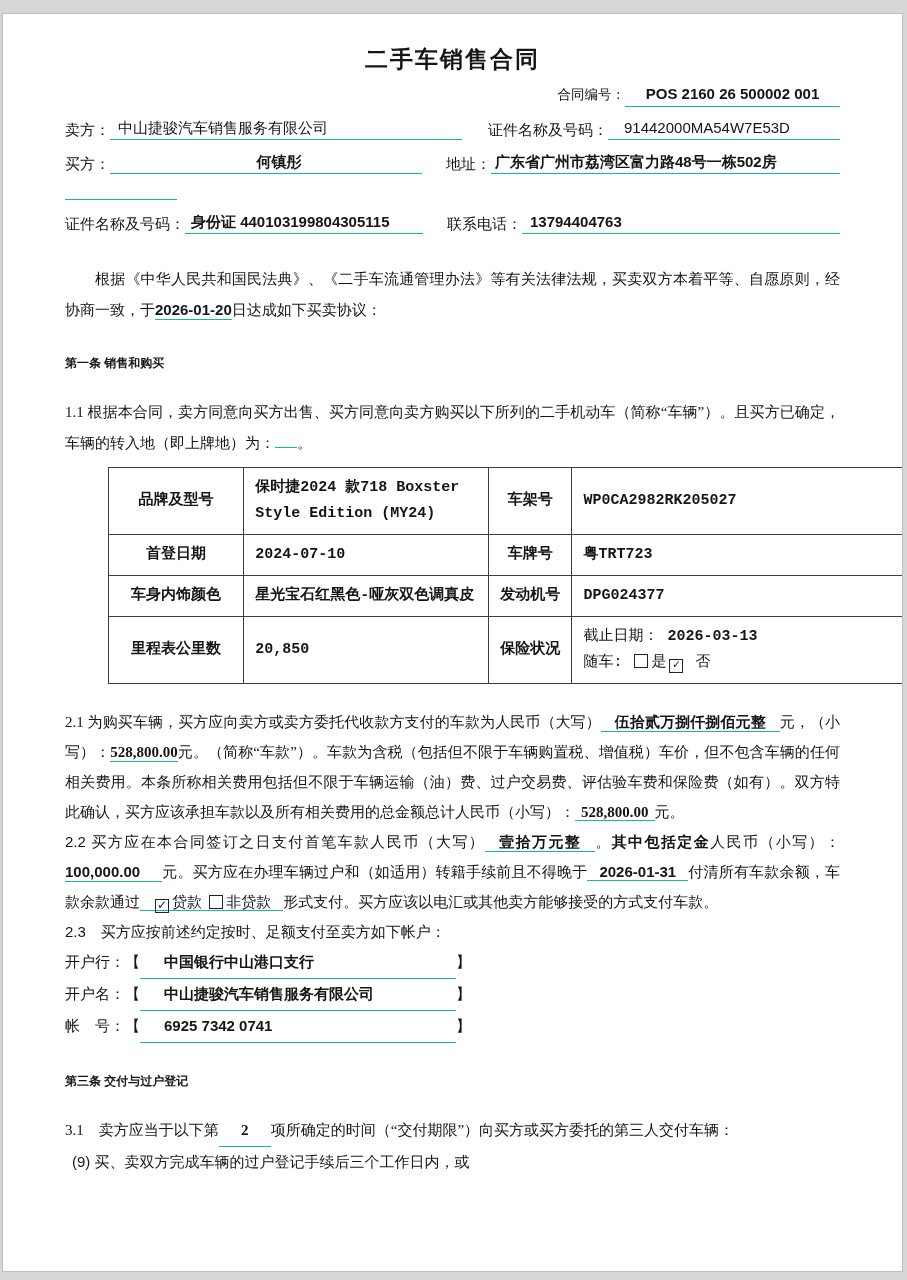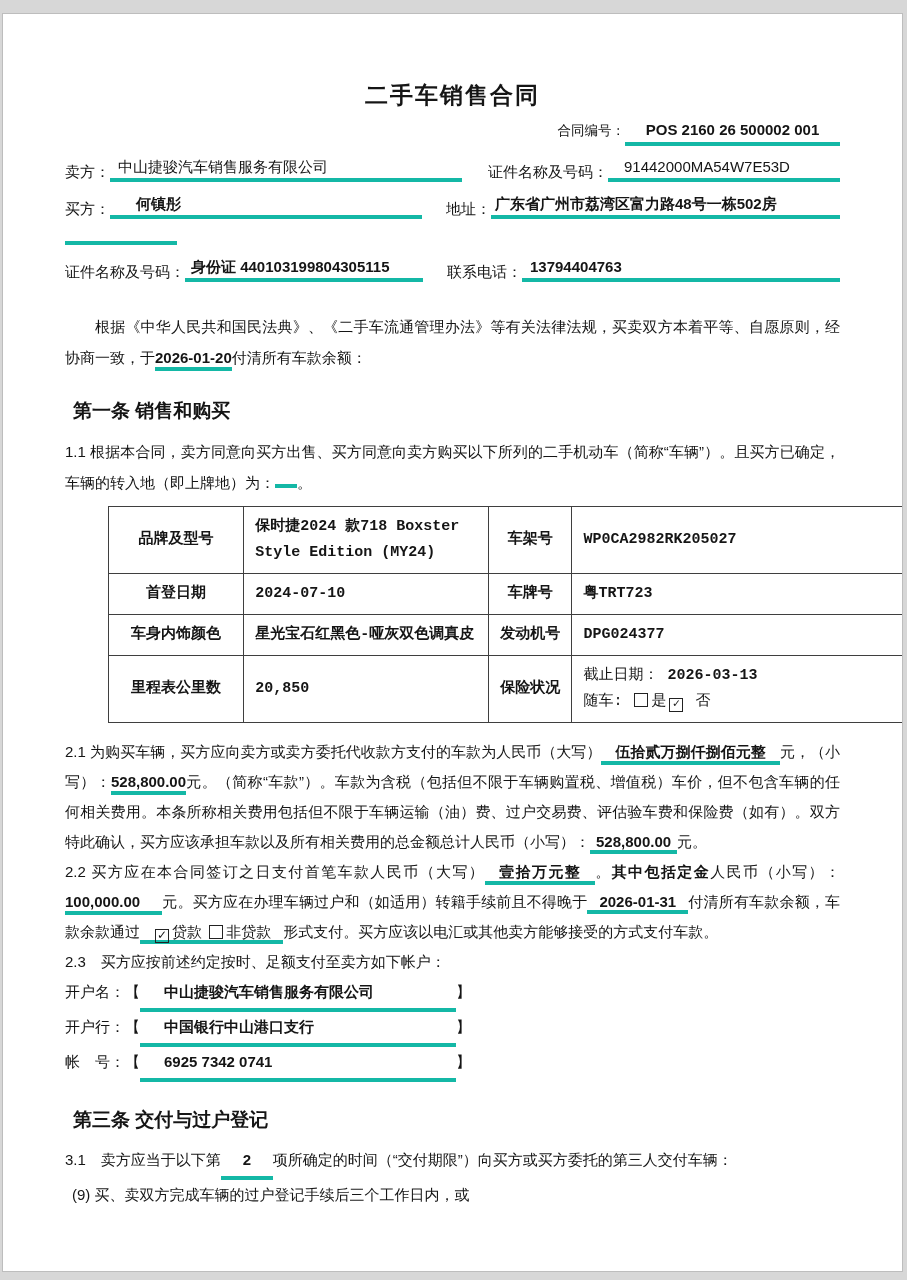--- a/index.html
+++ b/index.html
@@ -9,53 +9,53 @@
     background:#d7d7d7;
     font-family:"Liberation Sans","DejaVu Sans",sans-serif;
     color:#151515;
   }
   .page {
     position:absolute; left:2px; top:13px;
     width:901px; height:1259px;
     background:#ffffff; border:1px solid #bdbdbd;
     overflow:hidden;
   }
-  .content { padding:66px 62px 0 62px; font-size:15px; }
+  .content { padding:30px 62px 0 62px; font-size:15px; }
   .title { font-size:23px; font-weight:700; text-align:center; margin:0 0 8px 0; letter-spacing:2px; }
   .contract-line { text-align:right; font-size:13.5px; margin:0 0 10px 0; line-height:22px; }
   .cno { display:inline-block; min-width:215px; text-align:center; font-size:15px; font-weight:700; }
-  .u { border-bottom:4px solid #14b8a6; padding-bottom:1px; }
+  .u { border-bottom:1px solid #14b8a6; padding-bottom:1px; }
   .b { font-weight:700; }
   .prow { display:flex; align-items:flex-end; margin-bottom:11px; line-height:21px; }
   .lbl { white-space:nowrap; }
   .fill { flex:1 1 auto; min-width:0; }
   .para { line-height:31px; margin:0; text-align:justify; }
   .indent { text-indent:2em; }
   .cl { line-height:30px; margin:0; text-align:justify; }
-  .sec-h { font-weight:700; font-size:19px; margin:8px; line-height:22px; }
+  .sec-h { font-weight:700; font-size:12px; margin:0; line-height:22px; }
   .vtable { border-collapse:collapse; margin:8px 0 0 43px; width:840px;font-family:Liberation Mono, monospace; }
   .vtable td { border:1.5px solid #3f3f3f; padding:7px 11px; line-height:26px; font-size:15px; vertical-align:middle; }
   .lc { text-align:center; font-weight:700; padding:7px 4px !important; }
   .vc { font-weight:700; }
   .ins { font-weight:400; }
   .ins-line { line-height:26px; }
   .cb {
     display:inline-block; width:14px; height:14px;
     border:1.6px solid #222; vertical-align:-2px;
     line-height:11px; font-size:12px; text-align:center;
     font-weight:700; margin:0 3px;
   }
   .blank-s { display:inline-block; width:22px; }
   .blank-opt { display:inline-block; width:52px; text-align:center; font-weight:700; }
   .acct { line-height:30px; }
   .acct-v { display:inline-block; min-width:316px; padding-left:24px; font-weight:700; }
   .bracket { font-size:15px; }
   .pad-amt { padding-left:14px; padding-right:14px; font-weight:700; }
   .sp-sec { margin-top:27px; }
-  .sp-head { margin-top:14px; }
+  .sp-head { margin-top:23px;font-family:Liberation Serif, serif; }
 </style>
 </head>
 <body>
 
 <div class="page">
   <div class="content">
 
     <h1 class="title">二手车销售合同</h1>
 
     <div class="contract-line">
@@ -64,37 +64,37 @@
 
     <div class="prow">
       <span class="lbl">卖方：</span>
       <span class="u" style="width:352px; padding-left:8px;">中山捷骏汽车销售服务有限公司</span>
       <span class="lbl" style="margin-left:26px;">证件名称及号码：</span>
       <span class="u fill" style="padding-left:16px;">91442000MA54W7E53D</span>
     </div>
 
     <div class="prow">
       <span class="lbl">买方：</span>
-      <span class="u b" style="width:312px; padding-left:26px;">何镇彤</span>
+      <span class="u b" style="width:312px; padding-left:26px;text-align:center;">何镇彤</span>
       <span class="lbl" style="margin-left:24px;">地址：</span>
       <span class="u b fill" style="padding-left:4px;">广东省广州市荔湾区富力路48号一栋502房</span>
     </div>
 
     <div class="prow">
       <span class="u" style="width:112px; height:15px;"></span>
     </div>
 
     <div class="prow">
       <span class="lbl">证件名称及号码：</span>
       <span class="u b" style="width:238px; padding-left:6px;">身份证 440103199804305115</span>
       <span class="lbl" style="margin-left:24px;">联系电话：</span>
       <span class="u b fill" style="padding-left:8px;">13794404763</span>
     </div>
 
-    <p class="para indent" style="margin-top:29px;"><span>根据《中华人民共和国民法典》、《二手车流通管理办法》等有关法律法规，买卖双方本着平等、自愿原则，经协商一致，于</span><span class="u b">2026-01-20</span><span>付清所有车款余额：</span></p>
+    <p class="para indent" style="margin-top:29px;"><span>根据《中华人民共和国民法典》、《二手车流通管理办法》等有关法律法规，买卖双方本着平等、自愿原则，经协商一致，于</span><span class="u b">2026-01-20</span><span>日达成如下买卖协议：</span></p>
 
     <h2 class="sec-h sp-sec">第一条 销售和购买</h2>
 
     <p class="para sp-head"><span>1.1 根据本合同，卖方同意向买方出售、买方同意向卖方购买以下所列的二手机动车（简称“车辆”）。且买方已确定，车辆的转入地（即上牌地）为：</span><span class="u blank-s"></span><span>。</span></p>
 
     <table class="vtable">
       <colgroup>
           <col style="width:117px">
           <col style="width:212px">
           <col style="width:72px">
@@ -131,23 +131,23 @@
     </tbody>
       </table>
 
 
     <p class="cl sp-head"><span>2.1 为购买车辆，买方应向卖方或卖方委托代收款方支付的车款为人民币（大写）</span><span class="u pad-amt">伍拾贰万捌仟捌佰元整</span><span>元，（小写）：</span><span class="u b">528,800.00</span><span>元。（简称“车款”）。车款为含税（包括但不限于车辆购置税、增值税）车价，但不包含车辆的任何相关费用。本条所称相关费用包括但不限于车辆运输（油）费、过户交易费、评估验车费和保险费（如有）。双方特此确认，买方应该承担车款以及所有相关费用的总金额总计人民币（小写）：</span><span class="u b" style="padding:0 6px;">528,800.00</span><span>元。</span></p>
 
     <p class="cl"><span>2.2 买方应在本合同签订之日支付首笔车款人民币（大写）</span><span class="u pad-amt">壹拾万元整</span><span>。</span><span class="b">其中包括定金</span><span>人民币（小写）：</span><span class="u b" style="padding-right:22px;">100,000.00</span><span>元。买方应在办理车辆过户和（如适用）转籍手续前且不得晚于</span><span class="u b" style="padding:0 12px;">2026-01-31</span><span>付清所有车款余额，车款余款通过</span><span class="u" style="padding:0 12px;"><span class="cb"><span>✓</span></span><span>贷款</span> <span class="cb"></span><span>非贷款</span></span><span>形式支付。买方应该以电汇或其他卖方能够接受的方式支付车款。</span></p>
 
     <p class="cl">2.3　买方应按前述约定按时、足额支付至卖方如下帐户：</p>
 
+    <div class="acct"><span>开户行：</span><span class="bracket">【</span><span class="u acct-v">中国银行中山港口支行</span><span class="bracket">】</span></div>
+
     <div class="acct"><span>开户名：</span><span class="bracket">【</span><span class="u acct-v">中山捷骏汽车销售服务有限公司</span><span class="bracket">】</span></div>
-
-    <div class="acct"><span>开户行：</span><span class="bracket">【</span><span class="u acct-v">中国银行中山港口支行</span><span class="bracket">】</span></div>
 
     <div class="acct"><span>帐　号：</span><span class="bracket">【</span><span class="u acct-v">6925 7342 0741</span><span class="bracket">】</span></div>
 
 
     <h2 class="sec-h sp-sec">第三条 交付与过户登记</h2>
 
     <p class="cl sp-head"><span>3.1　卖方应当于以下第</span><span class="u blank-opt">2</span><span>项所确定的时间（“交付期限”）向买方或买方委托的第三人交付车辆：</span></p>
 
     <p class="cl" style="padding-left:7px;">(9) 买、卖双方完成车辆的过户登记手续后三个工作日内，或</p>
 

